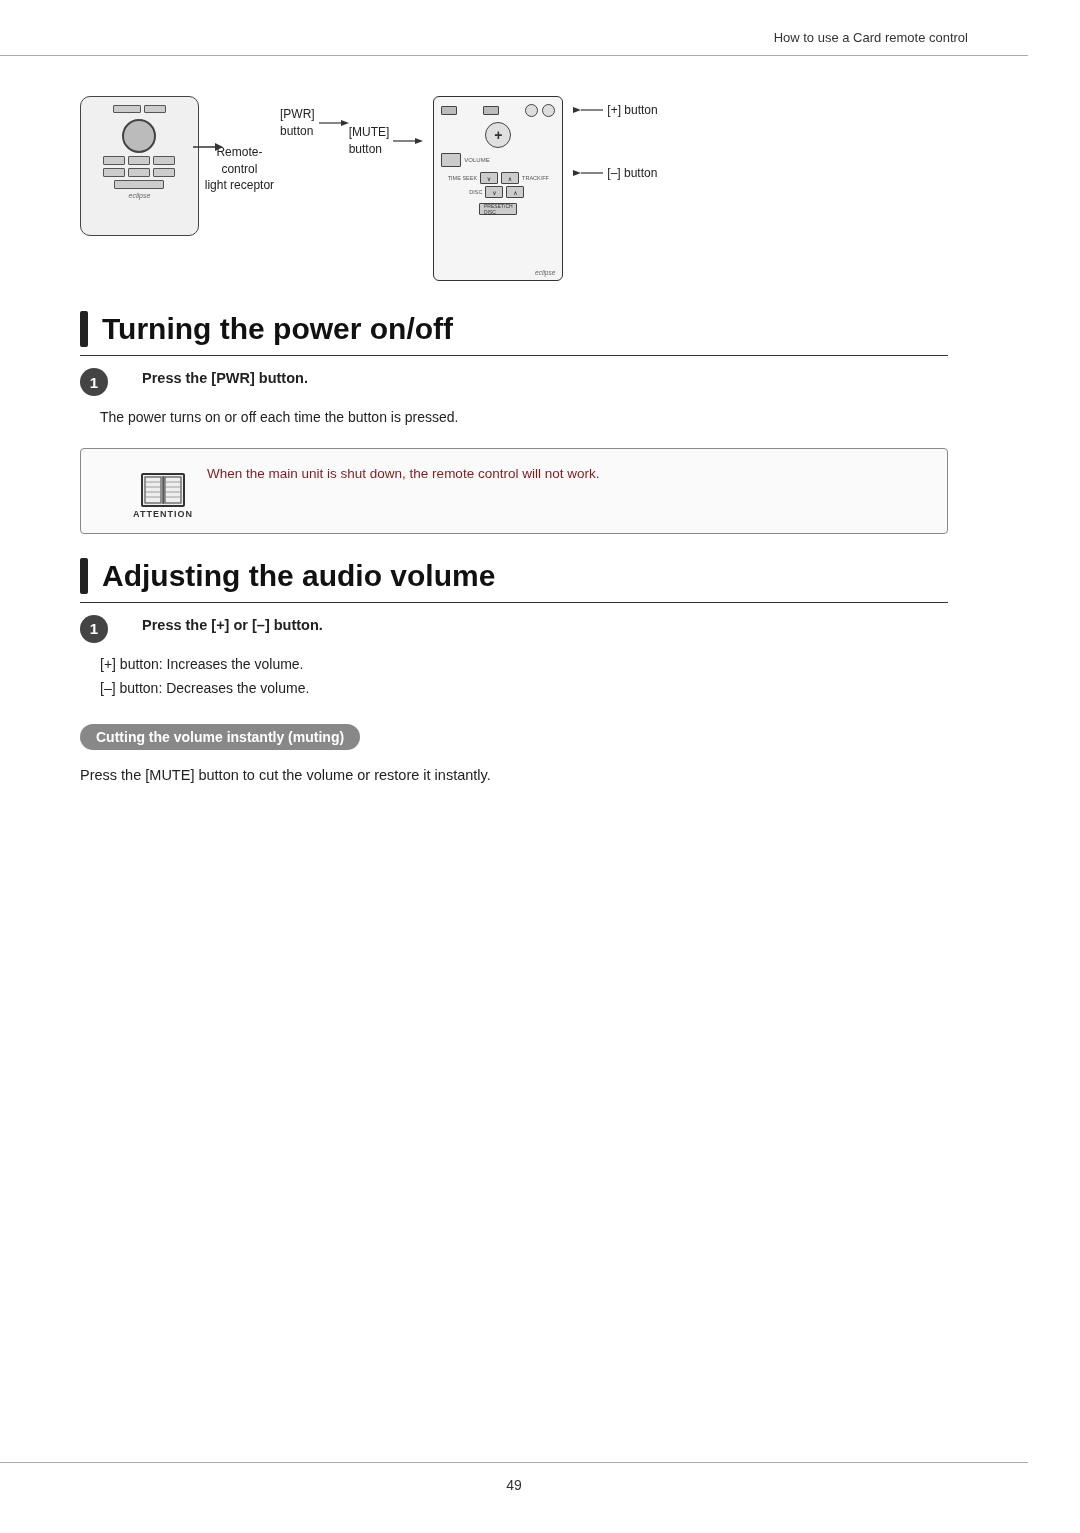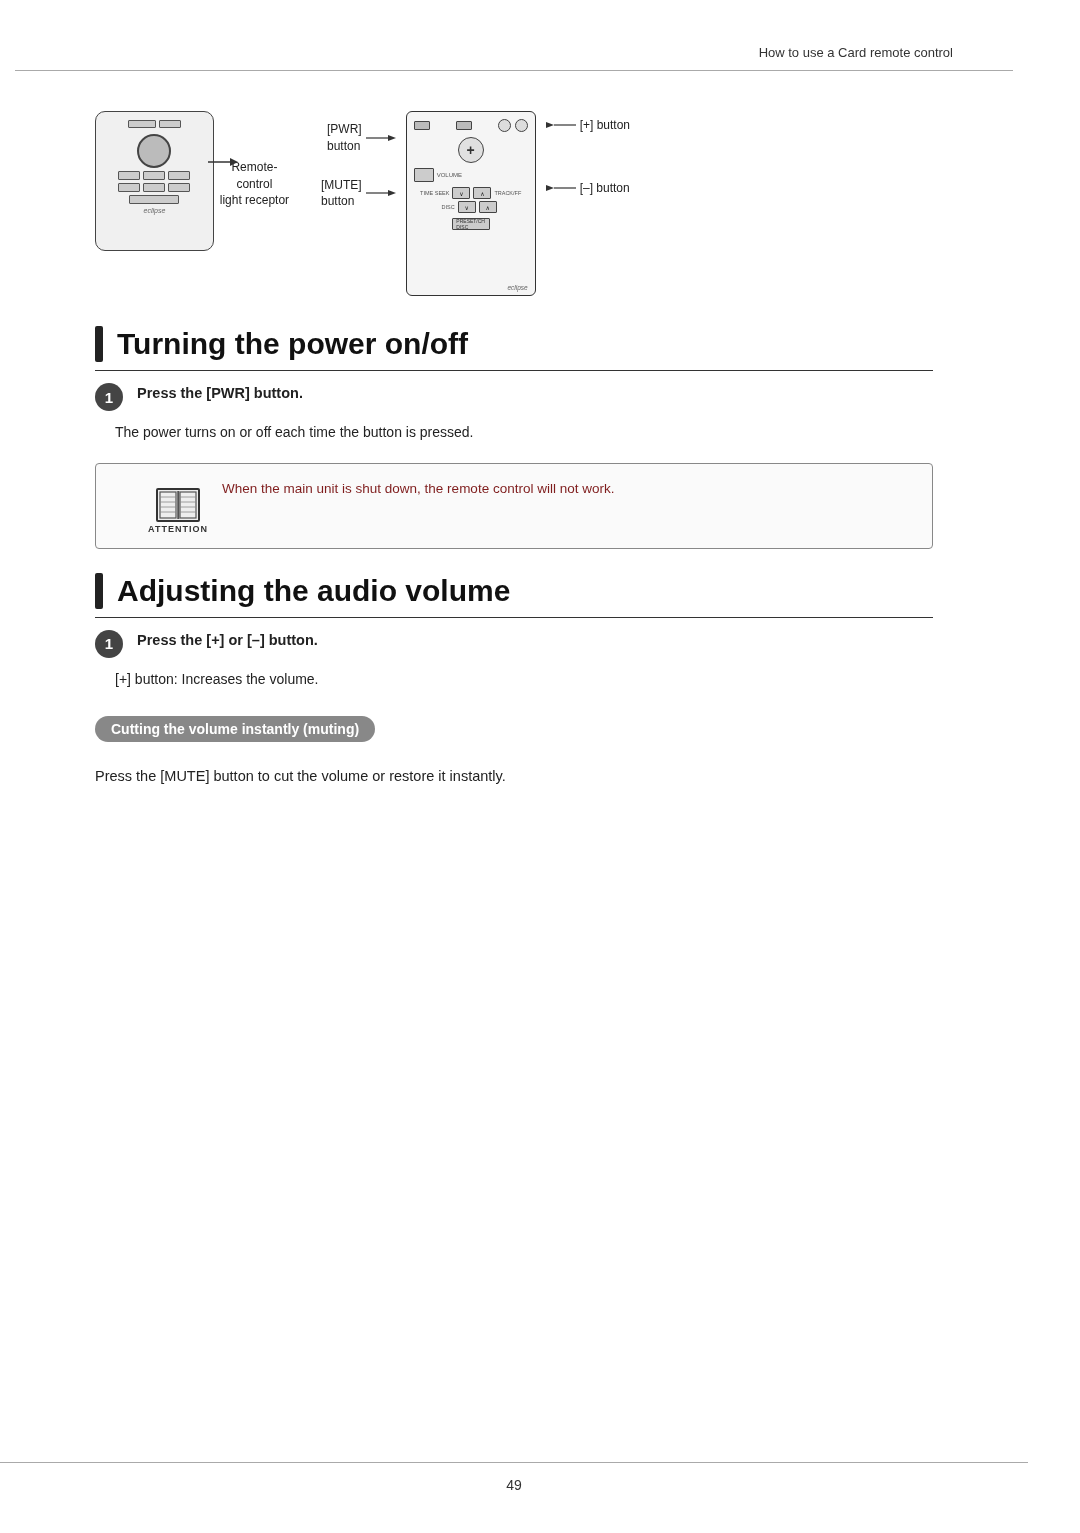--- a/index.html
+++ b/index.html
@@ -8,21 +8,21 @@
       font-family: Arial, Helvetica, sans-serif;
       width: 1080px;
       min-height: 1533px;
       position: relative;
       color: #1a1a1a;
     }
 
     .page-container {
       width: 1028px;
       min-height: 1533px;
-      padding: 15px;
+      padding: 0;
       position: relative;
       background: #ffffff;
     }
 
     
     .page-header {
       display: flex;
       justify-content: flex-end;
       align-items: center;
       padding: 30px 60px 10px 60px;
@@ -95,20 +95,21 @@
       font-weight: bold;
       flex-shrink: 0;
       margin-top: 2px;
     }
 
     .step-text {
       font-size: 14.5px;
       font-weight: bold;
       color: #222;
       line-height: 1.7;
+      margin-left: 20px;
     }
 
     
     .sub-text {
       font-size: 14px;
       color: #222;
       margin-left: 20px;
       margin-bottom: 14px;
       line-height: 1.7;
     }
@@ -173,21 +174,21 @@
 
     
     .subsection-highlight {
       display: inline-block;
       background: #888;
       color: #fff;
       font-size: 14px;
       font-weight: bold;
       padding: 5px 16px;
       border-radius: 14px;
-      margin: 10px 0 22px 0;
+      margin: 10px 0 13px 0;
     }
 
     
     .page-footer {
       position: absolute;
       bottom: 40px;
       left: 0;
       right: 0;
       display: flex;
       justify-content: center;
@@ -307,25 +308,24 @@
     
     .right-card-area {
       flex: 1;
       display: flex;
       align-items: flex-start;
       gap: 10px;
     }
 
     .card-left-labels {
       display: flex;
-      flex-direction: column;
+      flex-direction: row;
       gap: 0;
       padding-top: 8px;
       align-items: flex-end;
-      margin-left: 26px;
     }
 
     .clabel {
       font-size: 12px;
       color: #222;
       line-height: 1.4;
       padding: 2px 0;
     }
 
     .card-img-wrap {
@@ -639,20 +639,21 @@
       <h2 class="section-title">Adjusting the audio volume</h2>
     </div>
 
     <div class="step-row">
       <div class="step-badge">1</div>
       <span class="step-text">Press the [+] or [–] button.</span>
     </div>
 
     <div class="sub-text">
       <div>[+] button:  Increases the volume.</div>
+      <div>[–] button:  Decreases the volume.</div>
     </div>
 
     <div style="margin-left:0;">
       <div class="subsection-highlight">Cutting the volume instantly (muting)</div>
     </div>
 
     <p class="body-text">Press the [MUTE] button to cut the volume or restore it instantly.</p>
 
   </div>
 

